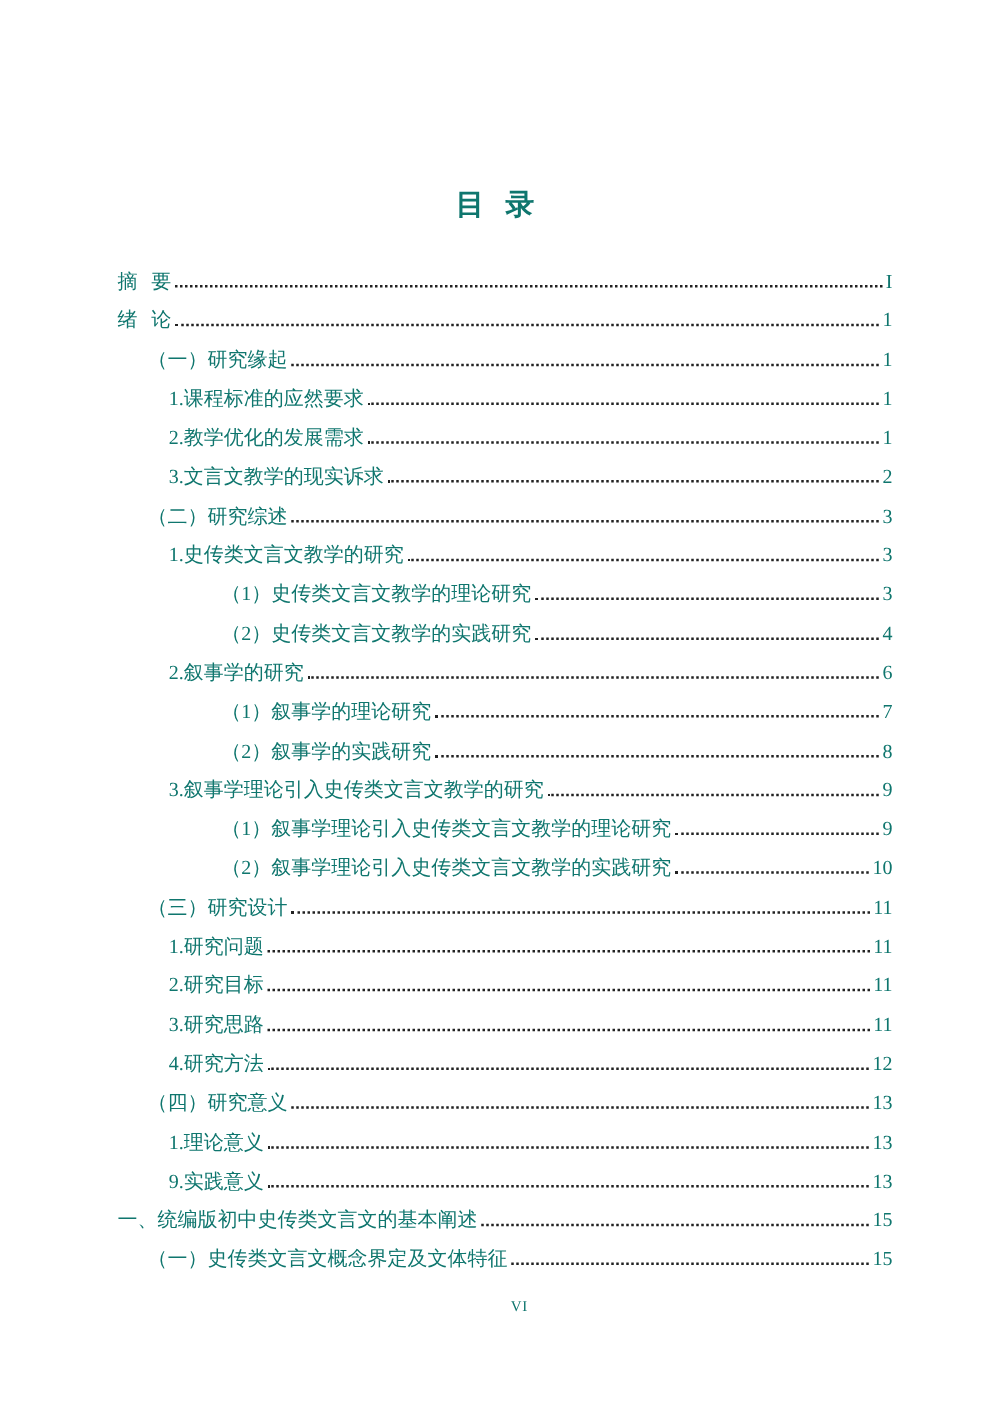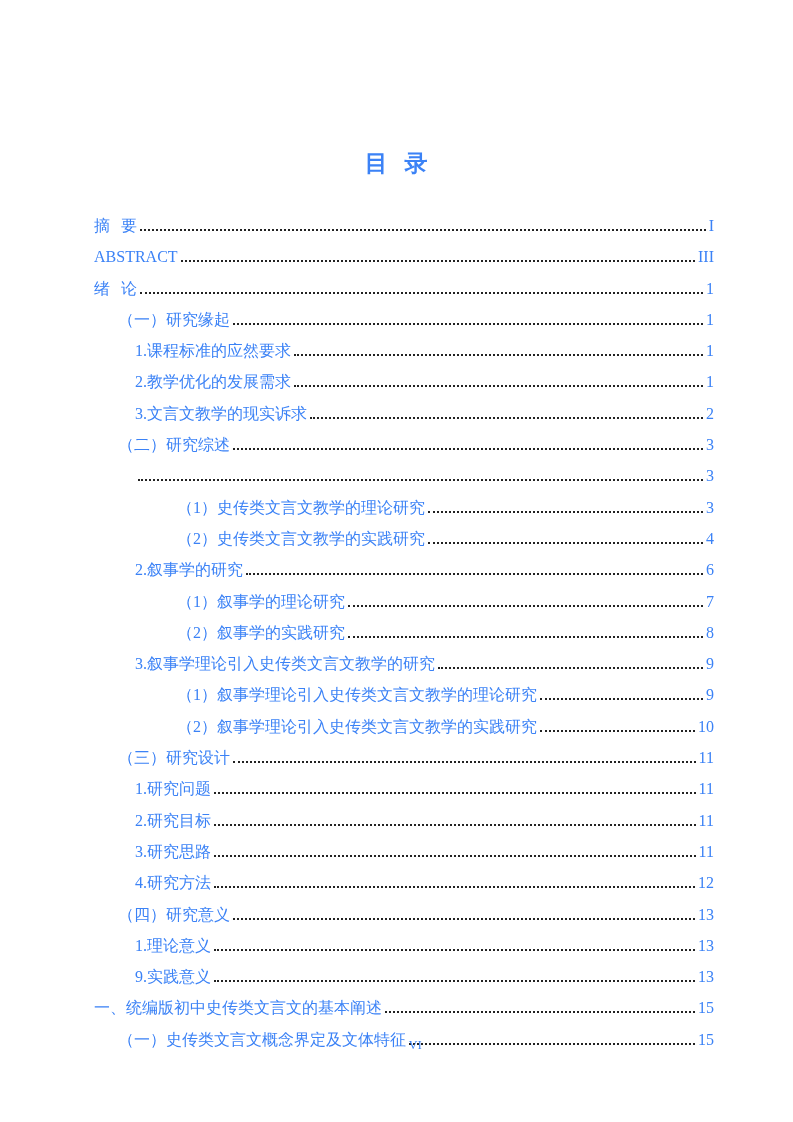--- a/index.html
+++ b/index.html
@@ -5,21 +5,21 @@
   html, body {
     margin: 0;
     padding: 0;
     background: #ffffff;
   }
   .page {
     position: relative;
     width: 793px;
     height: 1122px;
     background: #ffffff;
-    color: #3b82f6;
+    color: #0f766e;
     font-family: "Liberation Serif", "DejaVu Serif", serif;
     overflow: hidden;
   }
   .doc-title {
     position: absolute;
     top: 148px;
     left: 0;
     width: 100%;
     text-align: center;
     font-size: 23px;
@@ -79,25 +79,20 @@
 <div class="page">
   <div class="doc-title">目 录</div>
 
   <div class="toc-list">
       <div class="toc-row lvl-0">
         <span class="label">摘 要</span>
         <span class="leader"></span>
         <span class="pagenum">I</span>
       </div>
       <div class="toc-row lvl-0">
-        <span class="label">ABSTRACT</span>
-        <span class="leader"></span>
-        <span class="pagenum">III</span>
-      </div>
-      <div class="toc-row lvl-0">
         <span class="label">绪 论</span>
         <span class="leader"></span>
         <span class="pagenum">1</span>
       </div>
       <div class="toc-row lvl-1">
         <span class="label">（一）研究缘起</span>
         <span class="leader"></span>
         <span class="pagenum">1</span>
       </div>
       <div class="toc-row lvl-2">
@@ -114,20 +109,21 @@
         <span class="label">3.文言文教学的现实诉求</span>
         <span class="leader"></span>
         <span class="pagenum">2</span>
       </div>
       <div class="toc-row lvl-1">
         <span class="label">（二）研究综述</span>
         <span class="leader"></span>
         <span class="pagenum">3</span>
       </div>
       <div class="toc-row lvl-2">
+        <span class="label">1.史传类文言文教学的研究</span>
         <span class="leader"></span>
         <span class="pagenum">3</span>
       </div>
       <div class="toc-row lvl-3">
         <span class="label">（1）史传类文言文教学的理论研究</span>
         <span class="leader"></span>
         <span class="pagenum">3</span>
       </div>
       <div class="toc-row lvl-3">
         <span class="label">（2）史传类文言文教学的实践研究</span>

